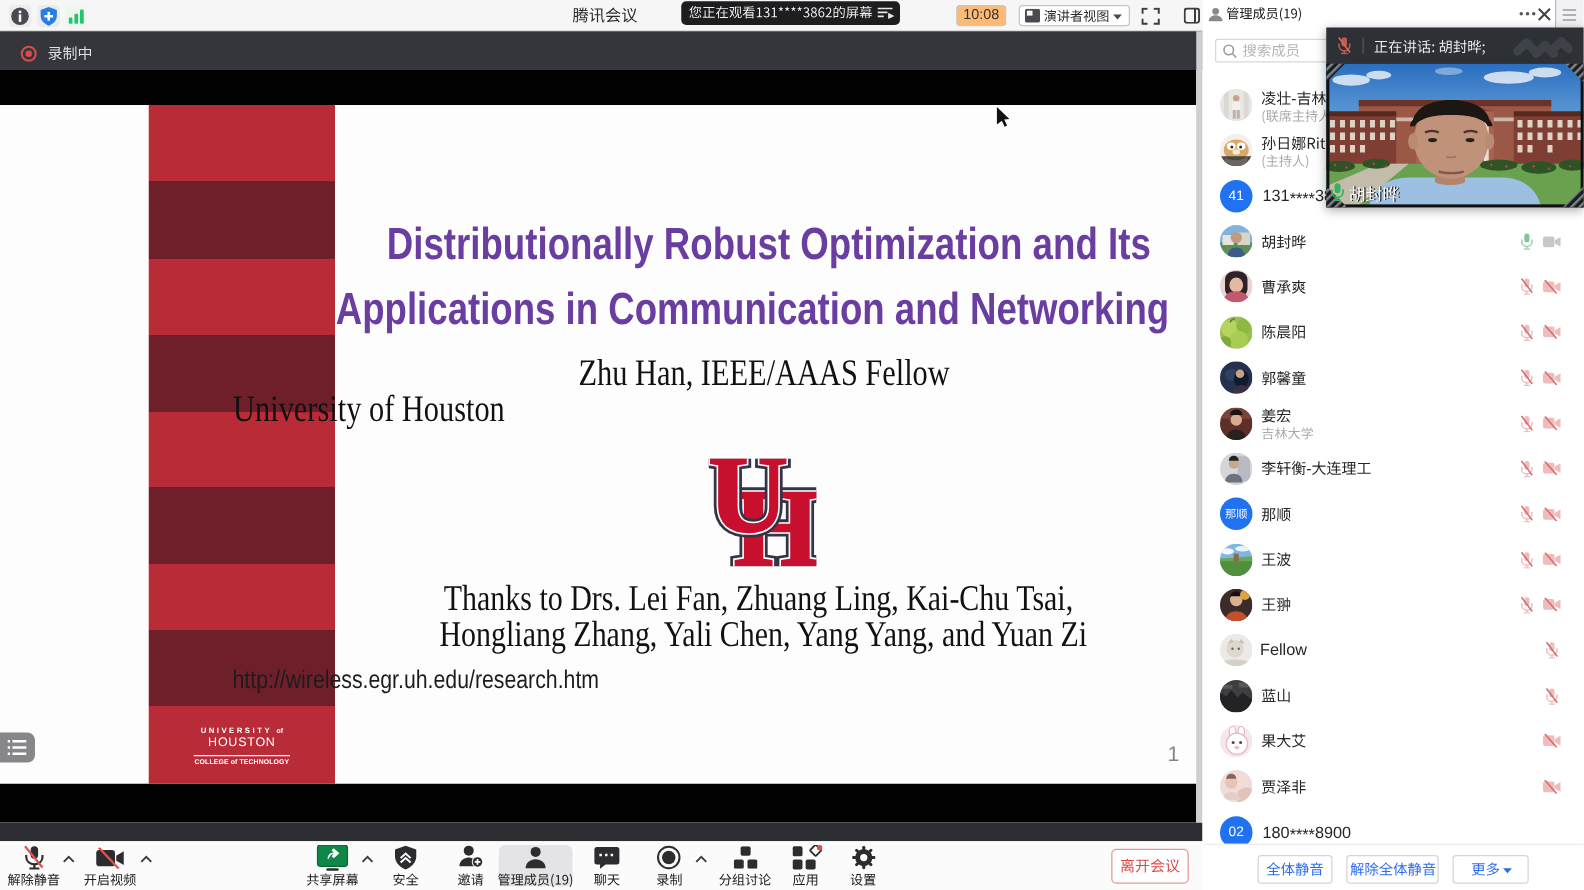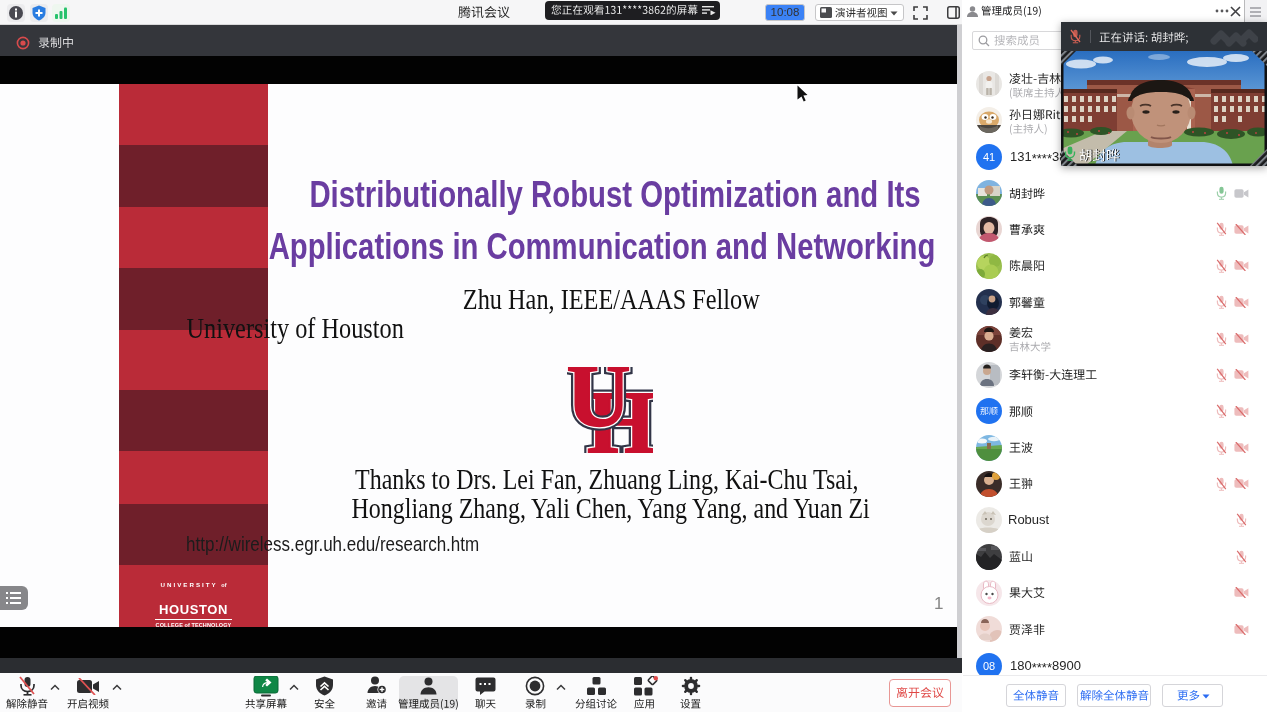--- a/index.html
+++ b/index.html
@@ -31,21 +31,21 @@
     </g>
   </svg>
 <svg class="ab" style="left:702px;top:6px" width="14" height="9">
 <g fill="#e8e8e8">
       <rect x="0" y="0" width="12" height="1.4"></rect>
       <rect x="0" y="3.2" width="8" height="1.4"></rect>
       <rect x="0" y="6.4" width="5" height="1.4"></rect>
 <path d="M8.5 4.2l5 2.6-5 2.6z"></path>
     </g>
 </svg>
-<div class="ab" style="left:765px;top:4px;width:40px;height:17px;background:#3b82f6;border:1px solid #c6c6c8;border-radius:3px;box-sizing:border-box;font-size:11.5px;color:#323232;text-align:center;line-height:15px">10:08</div>
+<div class="ab" style="left:765px;top:4px;width:40px;height:17px;background:#fdba74;border:1px solid #c6c6c8;border-radius:3px;box-sizing:border-box;font-size:11.5px;color:#323232;text-align:center;line-height:15px">10:08</div>
 <div class="ab" style="left:815px;top:4px;width:89px;height:17px;background:#fff;border:1px solid #c6c6c8;border-radius:3px;box-sizing:border-box"></div>
 <svg class="ab" style="left:820px;top:7px" width="13" height="12">
 <rect x="0" y="0" width="12" height="11" rx="1.5" fill="#4a4b4e"></rect>
 <rect x="1.5" y="1.5" width="4.5" height="4" fill="#f6f6f7"></rect>
 </svg>
 <svg style="position:absolute;left:835.0px;top:6.8px;overflow:visible" width="54" height="12">
     <g transform="translate(0,9.66)">
       <path d="M7.06 -0.65C7.82 -0.24 8.82 0.39 9.31 0.78L9.91 0.28C9.39 -0.12 8.39 -0.7 7.63 -1.08ZM5.11 -1C4.54 -0.53 3.58 -0.08 2.73 0.2C2.91 0.34 3.19 0.63 3.32 0.79C4.16 0.43 5.2 -0.15 5.86 -0.7ZM1 -8.11C1.54 -7.82 2.27 -7.39 2.62 -7.12L3.1 -7.75C2.72 -8.02 2 -8.42 1.46 -8.67ZM0.38 -5.26C0.91 -5 1.63 -4.6 2 -4.34L2.44 -4.99C2.07 -5.23 1.34 -5.61 0.82 -5.84ZM0.68 0.11 1.39 0.59C1.88 -0.38 2.46 -1.67 2.9 -2.77L2.28 -3.24C1.81 -2.07 1.16 -0.71 0.68 0.11ZM5.63 -8.7C5.78 -8.44 5.93 -8.11 6.04 -7.82H3.24V-6.11H3.97V-7.15H9V-6.11H9.75V-7.82H6.92C6.8 -8.14 6.6 -8.56 6.41 -8.87ZM4.31 -2.68H6.05V-1.79H4.31ZM6.8 -2.68H8.61V-1.79H6.8ZM4.31 -4.16H6.05V-3.27H4.31ZM6.8 -4.16H8.61V-3.27H6.8ZM3.99 -6.21V-5.55H6.05V-4.77H3.6V-1.17H9.35V-4.77H6.8V-5.55H8.93V-6.21Z M11.61 -8.2C12.15 -7.69 12.83 -6.95 13.15 -6.5L13.71 -7.04C13.39 -7.48 12.69 -8.17 12.14 -8.66ZM10.94 -5.52V-4.76H12.4V-1.1C12.4 -0.63 12.07 -0.28 11.88 -0.15C12.02 0.02 12.24 0.37 12.32 0.56C12.45 0.36 12.72 0.14 14.45 -1.21C14.35 -1.35 14.23 -1.66 14.16 -1.87L13.16 -1.13V-5.52ZM18.3 -6.01V-3.54H16.44L16.45 -4.03V-6.01ZM15.67 -8.81V-6.78H14.24V-6.01H15.67V-4.03L15.66 -3.54H14.02V-2.75H15.61C15.49 -1.59 15.12 -0.46 14.12 0.35C14.32 0.46 14.62 0.7 14.74 0.85C15.89 -0.07 16.29 -1.35 16.4 -2.75H18.3V0.82H19.1V-2.75H20.57V-3.54H19.1V-6.01H20.39V-6.78H19.1V-8.83H18.3V-6.78H16.45V-8.81Z M29.79 -8.46C29.42 -7.98 29.02 -7.51 28.58 -7.07V-7.5H25.97V-8.82H25.19V-7.5H22.49V-6.8H25.19V-5.45H21.57V-4.74H25.68C24.35 -3.87 22.87 -3.17 21.34 -2.65C21.49 -2.48 21.73 -2.15 21.84 -1.98C22.49 -2.24 23.14 -2.51 23.77 -2.82V0.84H24.56V0.49H28.83V0.8H29.64V-3.63H25.28C25.86 -3.98 26.43 -4.35 26.97 -4.74H30.93V-5.45H27.9C28.85 -6.25 29.73 -7.13 30.46 -8.1ZM25.97 -5.45V-6.8H28.32C27.82 -6.32 27.29 -5.87 26.71 -5.45ZM24.56 -1.29H28.83V-0.19H24.56ZM24.56 -1.92V-2.96H28.83V-1.92Z M36.23 -8.31V-2.72H36.99V-7.61H40.24V-2.72H41.02V-8.31ZM33.12 -8.44C33.49 -8.03 33.9 -7.46 34.09 -7.07L34.73 -7.49C34.55 -7.85 34.12 -8.4 33.72 -8.8ZM38.19 -6.81V-4.77C38.19 -3.12 37.87 -1.11 35.22 0.26C35.37 0.39 35.63 0.68 35.72 0.85C37.3 0.02 38.13 -1.1 38.55 -2.25V-0.21C38.55 0.49 38.83 0.68 39.54 0.68H40.5C41.41 0.68 41.53 0.25 41.63 -1.4C41.43 -1.45 41.17 -1.55 40.97 -1.71C40.93 -0.2 40.88 0.08 40.51 0.08H39.66C39.36 0.08 39.28 0 39.28 -0.29V-2.9H38.74C38.9 -3.54 38.94 -4.17 38.94 -4.75V-6.81ZM32.16 -7.01V-6.29H34.7C34.09 -4.96 32.99 -3.64 31.91 -2.91C32.02 -2.76 32.21 -2.36 32.28 -2.14C32.69 -2.45 33.1 -2.82 33.49 -3.26V0.83H34.24V-3.7C34.61 -3.22 35.06 -2.62 35.27 -2.3L35.77 -2.93C35.57 -3.16 34.84 -4 34.44 -4.43C34.94 -5.15 35.37 -5.94 35.67 -6.76L35.25 -7.05L35.1 -7.01Z M45.94 -2.93C46.78 -2.75 47.85 -2.38 48.44 -2.09L48.76 -2.62C48.17 -2.9 47.11 -3.24 46.27 -3.41ZM44.89 -1.6C46.34 -1.42 48.15 -1 49.16 -0.64L49.51 -1.23C48.49 -1.56 46.67 -1.97 45.26 -2.13ZM42.88 -8.36V0.84H43.64V0.4H50.84V0.84H51.63V-8.36ZM43.64 -0.3V-7.64H50.84V-0.3ZM46.35 -7.43C45.82 -6.57 44.92 -5.75 44.02 -5.22C44.18 -5.11 44.46 -4.87 44.57 -4.75C44.89 -4.96 45.21 -5.21 45.54 -5.49C45.85 -5.16 46.24 -4.84 46.66 -4.56C45.77 -4.14 44.76 -3.82 43.83 -3.63C43.96 -3.49 44.13 -3.18 44.2 -2.99C45.23 -3.23 46.34 -3.62 47.33 -4.16C48.21 -3.69 49.2 -3.33 50.2 -3.11C50.3 -3.3 50.49 -3.57 50.64 -3.71C49.72 -3.87 48.79 -4.16 47.97 -4.54C48.76 -5.05 49.42 -5.65 49.86 -6.36L49.41 -6.63L49.3 -6.59H46.58C46.74 -6.79 46.88 -6.99 47.01 -7.2ZM45.97 -5.91 46.04 -5.99H48.76C48.38 -5.58 47.88 -5.21 47.31 -4.88C46.78 -5.19 46.32 -5.53 45.97 -5.91Z" fill="#2e2e2e"></path>
     </g>
   </svg>
@@ -71,21 +71,21 @@
       <path d="M1.61 -3.8C2.39 -3.37 3.34 -2.69 3.79 -2.23L4.43 -2.86C3.95 -3.31 2.98 -3.95 2.22 -4.36ZM1.61 -9.41V-8.58H8.88L8.83 -7.48H1.97V-6.65H8.78L8.71 -5.54H0.8V-4.74H5.53V-2.54C3.79 -1.82 1.98 -1.09 0.82 -0.65L1.3 0.16C2.47 -0.35 4.04 -1.02 5.53 -1.68V-0.02C5.53 0.14 5.47 0.19 5.28 0.2C5.09 0.22 4.42 0.22 3.71 0.19C3.83 0.42 3.97 0.76 4.02 0.98C4.96 0.98 5.57 0.98 5.94 0.85C6.32 0.72 6.44 0.5 6.44 -0.01V-2.83C7.48 -1.27 8.98 -0.11 10.85 0.48C10.97 0.24 11.24 -0.11 11.44 -0.3C10.14 -0.65 9.01 -1.28 8.1 -2.12C8.87 -2.59 9.77 -3.26 10.49 -3.88L9.72 -4.44C9.18 -3.9 8.29 -3.19 7.55 -2.69C7.1 -3.19 6.73 -3.77 6.44 -4.38V-4.74H11.28V-5.54H9.65C9.76 -6.78 9.84 -8.26 9.86 -9.41L9.16 -9.46L9 -9.41Z M20.11 -8.98V-2.33H20.96V-8.98ZM22.25 -9.96V-0.28C22.25 -0.08 22.19 -0.02 22.01 -0.02C21.78 -0.01 21.11 -0.01 20.4 -0.04C20.52 0.24 20.65 0.66 20.7 0.91C21.6 0.91 22.26 0.89 22.62 0.74C22.99 0.58 23.14 0.31 23.14 -0.29V-9.96ZM13.7 -9.79C13.45 -8.63 13.04 -7.43 12.49 -6.62C12.72 -6.54 13.12 -6.38 13.3 -6.29C13.5 -6.64 13.7 -7.06 13.9 -7.52H15.47V-6.26H12.54V-5.44H15.47V-4.21H13.09V-0.02H13.91V-3.4H15.47V0.95H16.33V-3.4H18V-0.94C18 -0.8 17.96 -0.77 17.83 -0.77C17.7 -0.76 17.3 -0.76 16.8 -0.78C16.91 -0.55 17.02 -0.23 17.05 0.01C17.71 0.01 18.18 0 18.46 -0.13C18.76 -0.28 18.83 -0.5 18.83 -0.91V-4.21H16.33V-5.44H19.25V-6.26H16.33V-7.52H18.78V-8.35H16.33V-10.03H15.47V-8.35H14.2C14.33 -8.76 14.45 -9.19 14.54 -9.62Z M29.5 -10.08V-7.93H25.15V-2.23H26.05V-2.98H29.5V0.95H30.44V-2.98H33.9V-2.29H34.82V-7.93H30.44V-10.08ZM26.05 -3.86V-7.06H29.5V-3.86ZM33.9 -3.86H30.44V-7.06H33.9Z" fill="#e3e3e5"></path>
     </g>
   </svg>
 <div class="ab" style="left:0;top:56px;width:957px;height:602px;background:#020202"></div>
 <div class="ab" style="left:0;top:658px;width:962px;height:15px;background:#2b2d31"></div>
 <div class="ab" style="left:957px;top:25px;width:5px;height:633px;background:#cfcfd2"></div>
 <div class="ab" style="left:0;top:84px;width:957px;height:543px;background:#fdfdfe"></div>
 <div class="ab" style="left:119px;top:84px;width:149px;height:543px;background:linear-gradient(to bottom,#ba2b38 0px,#ba2b38 61px,#6f1f2a 61px,#6f1f2a 123px,#ba2b38 123px,#ba2b38 184px,#6f1f2a 184px,#6f1f2a 246px,#ba2b38 246px,#ba2b38 306px,#6f1f2a 306px,#6f1f2a 367px,#ba2b38 367px,#ba2b38 420px,#6f1f2a 420px,#6f1f2a 481px,#ba2b38 481px,#ba2b38 543px)"></div>
 <div class="ab" style="left:119px;top:581px;width:149px;text-align:center;color:#fff">
 <div style="font-size:6.2px;letter-spacing:2px;font-weight:bold">UNIVERSITY <span style="font-size:5.5px;letter-spacing:0">of</span></div>
-<div style="font-size:13px;font-weight:bold;letter-spacing:0.6px;line-height:12px;margin-top:16px">HOUSTON</div>
+<div style="font-size:10px;font-weight:normal;letter-spacing:0.6px;line-height:12px;margin-top:1px">HOUSTON</div>
 <div style="width:77px;border-top:1px solid #fff;margin:3px auto 0"></div>
 <div style="font-size:5.5px;letter-spacing:0.1px;font-weight:bold;margin-top:2px">COLLEGE <span style="font-size:5.5px">of</span> TECHNOLOGY</div>
 </div>
 <div class="ab" style="left:165.5px;top:174.5px;width:900px;text-align:center;line-height:1.1"><span style="display:inline-block;white-space:nowrap;transform:scaleX(0.815);transform-origin:center top;font-family:'Liberation Sans',sans-serif;font-weight:bold;color:#6a3da1;font-size:36.0px;letter-spacing:0">Distributionally Robust Optimization and Its</span></div>
 <div class="ab" style="left:152px;top:226.5px;width:900px;text-align:center;line-height:1.1"><span style="display:inline-block;white-space:nowrap;transform:scaleX(0.813);transform-origin:center top;font-family:'Liberation Sans',sans-serif;font-weight:bold;color:#6a3da1;font-size:36.0px;letter-spacing:0">Applications in Communication and Networking</span></div>
 <div class="ab" style="left:161.8px;top:282.0px;width:900px;text-align:center;line-height:1.1"><span style="display:inline-block;white-space:nowrap;transform:scaleX(0.81);transform-origin:center top;font-family:'Liberation Serif',serif;font-weight:normal;color:#111;font-size:30.0px;letter-spacing:0">Zhu Han, IEEE/AAAS Fellow</span></div>
 <div class="ab" style="left:161.0px;top:310.5px;width:900px;text-align:left;line-height:1.1"><span style="display:inline-block;white-space:nowrap;transform:scaleX(0.81);transform-origin:center top;font-family:'Liberation Serif',serif;font-weight:normal;color:#111;font-size:30.0px;letter-spacing:0">University of Houston</span></div>
 <svg class="ab" style="left:567px;top:367px" width="86" height="86" viewBox="0 0 86 86">
 <g font-family="'Liberation Serif',serif" font-weight="bold" font-size="88" text-anchor="middle">
 <g stroke="#323547" stroke-width="9" fill="none">
@@ -572,21 +572,21 @@
 <path d="M1.8 0l9.6 11" stroke="#d96a6a" stroke-width="1.2"></path>
 </svg>
 <div class="ab" style="left:976.0px;top:507.2px;width:26px;height:26px;border-radius:50%;overflow:hidden"><svg width="26" height="26">
       <rect width="26" height="26" fill="#eceae6"></rect>
 <circle cx="12" cy="12" r="7" fill="#dcd7cf"></circle>
       <path d="M6 8l3-4 2 3zM20 8l-3-4-2 3z" fill="#c9c2b6"></path>
 <circle cx="10" cy="12" r="1" fill="#6e675d"></circle>
       <circle cx="15" cy="12" r="1" fill="#6e675d"></circle>
 <path d="M3 22c3-2 14-2 19 0v4H3z" fill="#d6d0c6"></path>
     </svg></div>
-<div class="ab" style="left:1008px;top:512.2px;font-size:13px;color:#262626;white-space:nowrap">Robust</div>
+<div class="ab" style="left:1008px;top:512.2px;font-size:13px;color:#262626;white-space:nowrap">Fellow</div>
 <svg class="ab" style="left:1235.0px;top:513.2px" width="13" height="14" viewBox="0 0 13 14">
 <rect x="4.4" y="0.8" width="4.2" height="7" rx="2.1" fill="#eebcbc"></rect>
 <path d="M2.4 5.6v1.5c0 2.4 1.8 4 4.1 4s4.1-1.6 4.1-4V5.6" stroke="#eebcbc" stroke-width="1.2" fill="none"></path>
 <rect x="5.9" y="11.2" width="1.2" height="1.7" fill="#eebcbc"></rect>
     <rect x="4" y="12.8" width="5" height="1" fill="#eebcbc"></rect>
 <path d="M2.2 0.8l8.6 11.4" stroke="#d96a6a" stroke-width="1.2"></path>
 </svg>
 <div class="ab" style="left:976.0px;top:543.5px;width:26px;height:26px;border-radius:50%;overflow:hidden"><svg width="26" height="26">
       <rect width="26" height="26" fill="#3e3e40"></rect>
 <path d="M0 10l5 3 4-5 5 6 4-4 8 6v10H0z" fill="#232325"></path>
@@ -633,21 +633,21 @@
 <svg style="position:absolute;left:1008.5px;top:622.7px;overflow:visible" width="38" height="14">
     <g transform="translate(0,11.04)">
       <path d="M6.24 -0.64C7.82 -0.14 9.41 0.48 10.38 0.97L10.96 0.36C9.92 -0.13 8.26 -0.74 6.67 -1.2ZM5.51 -3.01C5.27 -0.9 4.46 -0.11 0.54 0.24C0.67 0.42 0.86 0.76 0.91 0.96C5.11 0.53 6.1 -0.49 6.41 -3.01ZM2.22 -4.46V-0.89H3.06V-3.7H8.93V-0.89H9.79V-4.46ZM1.43 -7.87V-5.2H10.62V-7.87H7.78V-8.83H11.23V-9.59H0.76V-8.83H4.13V-7.87ZM4.96 -8.83H6.95V-7.87H4.96ZM2.26 -7.2H4.13V-5.86H2.26ZM4.96 -7.2H6.95V-5.86H4.96ZM7.78 -7.2H9.76V-5.86H7.78Z M13.06 -9.28C13.73 -8.83 14.56 -8.16 14.96 -7.7L15.66 -8.28C15.23 -8.72 14.38 -9.36 13.72 -9.79ZM12.46 -6.01C13.16 -5.64 14.05 -5.06 14.5 -4.67L15.11 -5.32C14.64 -5.7 13.74 -6.25 13.04 -6.6ZM12.73 0.12 13.57 0.71C14.17 -0.42 14.89 -1.91 15.43 -3.18L14.7 -3.76C14.11 -2.39 13.31 -0.8 12.73 0.12ZM21.16 -8.63C20.7 -8 20.09 -7.44 19.38 -6.96C18.73 -7.44 18.18 -8 17.77 -8.63ZM16.12 -9.44V-8.63H16.88C17.34 -7.82 17.95 -7.12 18.67 -6.52C17.63 -5.93 16.45 -5.48 15.31 -5.21C15.47 -5.03 15.68 -4.69 15.78 -4.48C16.99 -4.81 18.24 -5.32 19.36 -6C20.39 -5.29 21.6 -4.76 22.93 -4.45C23.05 -4.68 23.29 -5.03 23.48 -5.21C22.22 -5.46 21.07 -5.89 20.08 -6.49C21.07 -7.21 21.9 -8.1 22.44 -9.17L21.9 -9.48L21.74 -9.44ZM18.97 -4.94V-3.89H16.31V-3.07H18.97V-1.84H15.5V-1.02H18.97V0.94H19.82V-1.02H23.38V-1.84H19.82V-3.07H22.46V-3.89H19.82V-4.94Z M30.95 -10.02V0.96H31.87V-1.92H35.5V-2.81H31.87V-4.69H35.04V-5.54H31.87V-7.37H35.29V-8.24H31.87V-10.02ZM24.67 -2.82V-1.93H28.24V0.95H29.16V-10.03H28.24V-8.26H24.95V-7.37H28.24V-5.56H25.14V-4.69H28.24V-2.82Z" fill="#262626"></path>
     </g>
   </svg>
 <svg class="ab" style="left:1234.0px;top:623.8px" width="15" height="11" viewBox="0 0 15 11">
 <rect x="0.4" y="1.2" width="9.2" height="8.6" rx="1.8" fill="#eebcbc"></rect>
 <path d="M10 4.2l4.4-2.6v7.8L10 6.8z" fill="#eebcbc"></path>
 <path d="M1.8 0l9.6 11" stroke="#d96a6a" stroke-width="1.2"></path>
 </svg>
-<div class="ab" style="left:976px;top:652.6px;width:26px;height:26px;border-radius:50%;background:#2072f0;color:#fff;font-size:11px;text-align:center;line-height:26px">08</div>
+<div class="ab" style="left:976px;top:652.6px;width:26px;height:26px;border-radius:50%;background:#2072f0;color:#fff;font-size:11px;text-align:center;line-height:26px">02</div>
 <div class="ab" style="left:1010px;top:657.6px;font-size:13px;color:#262626;white-space:nowrap">180<i style="font-style:normal;position:relative;top:2.5px">****</i>8900</div>
 <div class="ab" style="left:963px;top:675px;width:304px;height:37px;background:#fff;border-top:1px solid #ebebed;box-sizing:border-box"></div>
 <div class="ab" style="left:1006px;top:684px;width:60px;height:23px;border:1px solid #d5d5d9;border-radius:3px;box-sizing:border-box;background:#fff"></div>
 <svg style="position:absolute;left:1013.0px;top:689.4px;overflow:visible" width="48" height="13">
     <g transform="translate(0,10.58)">
       <path d="M5.67 -9.79C4.51 -7.96 2.4 -6.27 0.3 -5.31C0.52 -5.13 0.77 -4.84 0.9 -4.61C1.36 -4.84 1.82 -5.11 2.27 -5.39V-4.65H5.3V-2.85H2.33V-2.08H5.3V-0.18H0.87V0.6H10.68V-0.18H6.2V-2.08H9.3V-2.85H6.2V-4.65H9.3V-5.41C9.74 -5.11 10.18 -4.83 10.64 -4.57C10.76 -4.82 11.02 -5.12 11.24 -5.29C9.36 -6.28 7.66 -7.47 6.23 -9.13L6.43 -9.43ZM2.3 -5.42C3.6 -6.26 4.81 -7.33 5.75 -8.5C6.84 -7.25 8 -6.28 9.28 -5.42Z M14.39 -9.61C13.81 -7.88 12.87 -6.15 11.85 -5.03C12.02 -4.83 12.27 -4.37 12.35 -4.17C12.7 -4.57 13.03 -5.01 13.34 -5.51V0.9H14.17V-6.96C14.56 -7.74 14.9 -8.57 15.19 -9.38ZM16.28 -2.01V-1.22H18.18V0.85H19.02V-1.22H20.87V-2.01H19.02V-5.99C19.73 -3.99 20.84 -2.06 22.03 -0.97C22.2 -1.2 22.48 -1.49 22.69 -1.64C21.45 -2.65 20.25 -4.58 19.57 -6.51H22.47V-7.34H19.02V-9.63H18.18V-7.34H14.93V-6.51H17.66C16.95 -4.55 15.74 -2.6 14.48 -1.59C14.67 -1.44 14.96 -1.14 15.1 -0.93C16.32 -2.04 17.45 -3.93 18.18 -5.96V-2.01Z M25.63 -9.66V-8.64H23.69V-7.98H25.63V-7.29H23.9V-6.67H25.63V-5.92H23.47V-5.27H28.57V-5.92H26.44V-6.67H28.22V-7.29H26.44V-7.98H28.44V-8.64H26.44V-9.66ZM30.14 -7.9H31.73C31.49 -7.46 31.19 -6.97 30.88 -6.59H29.22C29.54 -6.97 29.85 -7.42 30.14 -7.9ZM30.12 -9.67C29.7 -8.53 29 -7.43 28.23 -6.72C28.41 -6.59 28.73 -6.34 28.87 -6.2L28.96 -6.29V-5.85H30.49V-4.61H28.39V-3.89H30.49V-2.6H28.89V-1.86H30.49V-0.08C30.49 0.08 30.43 0.11 30.28 0.13C30.12 0.13 29.6 0.14 29.01 0.11C29.13 0.34 29.26 0.69 29.29 0.91C30.07 0.91 30.58 0.9 30.88 0.76C31.2 0.63 31.29 0.39 31.29 -0.07V-1.86H32.64V-1.41H33.42V-3.89H34.13V-4.61H33.42V-6.59H31.75C32.14 -7.11 32.55 -7.73 32.81 -8.28L32.28 -8.62L32.15 -8.59H30.51C30.65 -8.88 30.77 -9.18 30.89 -9.48ZM32.64 -2.6H31.29V-3.89H32.64ZM32.64 -4.61H31.29V-5.85H32.64ZM24.91 -2.52H27.22V-1.68H24.91ZM24.91 -3.14V-3.94H27.22V-3.14ZM24.15 -4.6V0.92H24.91V-1.07H27.22V0.05C27.22 0.17 27.17 0.22 27.04 0.22C26.92 0.22 26.48 0.23 25.99 0.21C26.09 0.41 26.21 0.71 26.25 0.92C26.94 0.92 27.36 0.91 27.65 0.78C27.92 0.67 28 0.45 28 0.06V-4.6Z M39.5 -9.58C39.67 -9.29 39.84 -8.94 39.95 -8.61H35.79V-7.83H44.82V-8.61H40.92C40.8 -8.97 40.59 -9.42 40.35 -9.75ZM37.35 -7.58C37.65 -7.08 37.92 -6.41 38.02 -5.91H35.13V-5.13H45.38V-5.91H42.47C42.76 -6.39 43.04 -7.03 43.31 -7.58L42.38 -7.81C42.18 -7.26 41.84 -6.45 41.55 -5.91H38.51L38.93 -6.01C38.82 -6.5 38.54 -7.22 38.17 -7.76ZM37.57 -1.49H43.01V-0.24H37.57ZM37.57 -2.19V-3.38H43.01V-2.19ZM36.72 -4.12V0.93H37.57V0.49H43.01V0.91H43.91V-4.12Z" fill="#2a6bf2"></path>
     </g>
   </svg>
 <div class="ab" style="left:1077px;top:684px;width:74px;height:23px;border:1px solid #d5d5d9;border-radius:3px;box-sizing:border-box;background:#fff"></div>
 <svg style="position:absolute;left:1079.5px;top:689.4px;overflow:visible" width="71" height="13">

